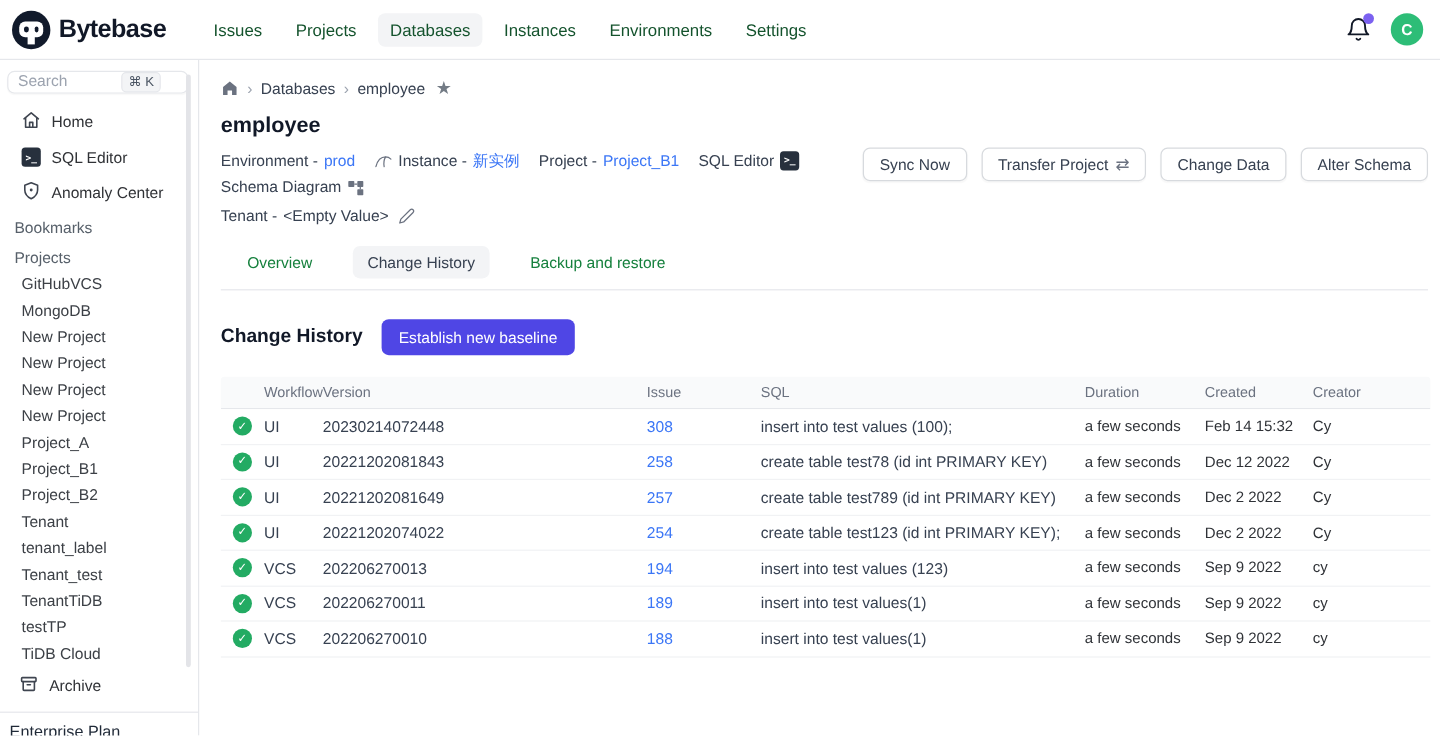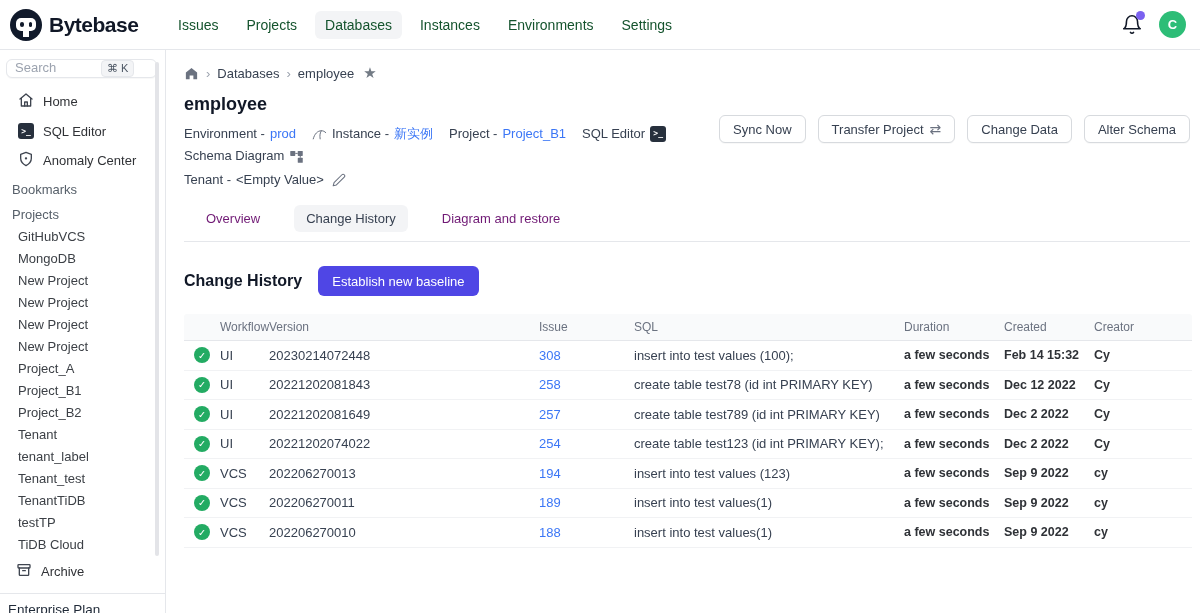--- a/index.html
+++ b/index.html
@@ -50,45 +50,45 @@
   .crumbs { display:flex; align-items:center; gap:7px; font-size:13px; color:#374151; }
   .crumb-sep { color:#9ca3af; font-size:13px; }
   .crumb { cursor:pointer; }
   .crumb-star { color:#737b85; font-size:15px; cursor:pointer; margin-left:2px; }
   .page-title { font-size:18px; font-weight:bold; color:#111827; margin-top:12px; }
   .head-row { display:flex; align-items:flex-start; }
   .meta-col { flex:1; margin-top:8px; }
   .meta-line { display:flex; align-items:center; flex-wrap:wrap; gap:0 6px; font-size:13px; color:#374151; line-height:22px; }
   .meta-group { display:flex; align-items:center; gap:5px; margin-right:10px; }
   .blue-link { color:var(--link-blue,#3b76f6); cursor:pointer; text-decoration:none; }
-  .actions { display:flex; gap:12px; margin-top:0; }
+  .actions { display:flex; gap:12px; margin-top:8px; }
   .btn { height:28px; padding:0 13px; background:#fff; border:1px solid #d7dade; border-radius:6px; font-size:13px;
     color:#374151; display:flex; align-items:center; gap:6px; cursor:pointer; font-family:inherit; box-shadow:0 1px 1px rgba(0,0,0,0.03); }
 
   
   .tabs { display:flex; align-items:center; gap:22px; margin-top:14px; border-bottom:1px solid #e5e7eb; padding:0 0 9px 10px; }
-  .tab { font-size:13px; color:#701a75; padding:6px 12px; border-radius:6px; cursor:pointer; }
+  .tab { font-size:13px; color:#15803d; padding:6px 12px; border-radius:6px; cursor:pointer; }
   .tab.active { background:#f3f4f6; color:#374151; }
 
   
   .section-row { display:flex; align-items:center; gap:16px; margin:24px 0 0 0; }
   .section-title { font-size:16px; font-weight:bold; color:#111827; }
   .btn-primary { background:var(--accent,#4f46e5); color:#fff; border:none; border-radius:6px; height:30px;
     padding:0 14px; font-size:13px; cursor:pointer; font-family:inherit; }
 
   
   .table { margin-top:18px; width:1008px; font-size:13px; }
   .trow { display:grid; grid-template-columns:36px 49px 270px 95px 270px 100px 90px 1fr; align-items:center; }
   .thead { background:#f9fafb; border-bottom:1px solid #e5e7eb; height:27px; color:#6b7280; font-size:12px; border-radius:3px 3px 0 0; }
   .tbody-row { height:29.5px; border-bottom:1px solid #f1f2f4; cursor:pointer; }
   .cell-status { display:flex; justify-content:center; }
   .check { width:16px; height:16px; border-radius:50%; background:var(--success,#23ab63); color:#fff; font-size:9.5px; font-weight:bold;
     display:flex; align-items:center; justify-content:center; }
   .cell-issue a { font-weight:500; }
-  .cell-strong { font-weight:bold; font-size:12.5px; color:#2f3237; }
+  .cell-strong { font-weight:normal; font-size:12.5px; color:#2f3237; }
 </style>
 </head>
 <body>
 
 <header class="topbar">
   <div class="brand">
     <span class="logo-mark">
       <span class="logo-face">
           <span class="logo-eye l"></span>
           <span class="logo-eye r"></span>
@@ -254,21 +254,21 @@
             <button class="btn">Sync Now</button>
             <button class="btn">Transfer Project<span style="color: rgb(107, 114, 128); font-size: 14px;">⇄</span></button>
             <button class="btn">Change Data</button>
             <button class="btn">Alter Schema</button>
           </div>
       </div>
 
       <div class="tabs">
           <div class="tab">Overview</div>
           <div class="tab active">Change History</div>
-          <div class="tab">Diagram and restore</div>
+          <div class="tab">Backup and restore</div>
         </div>
 
       <div class="section-row">
         <span class="section-title">Change History</span>
         <button class="btn-primary">Establish new baseline</button>
       </div>
 
       <div class="table">
         <div class="trow thead">
             <div></div>

